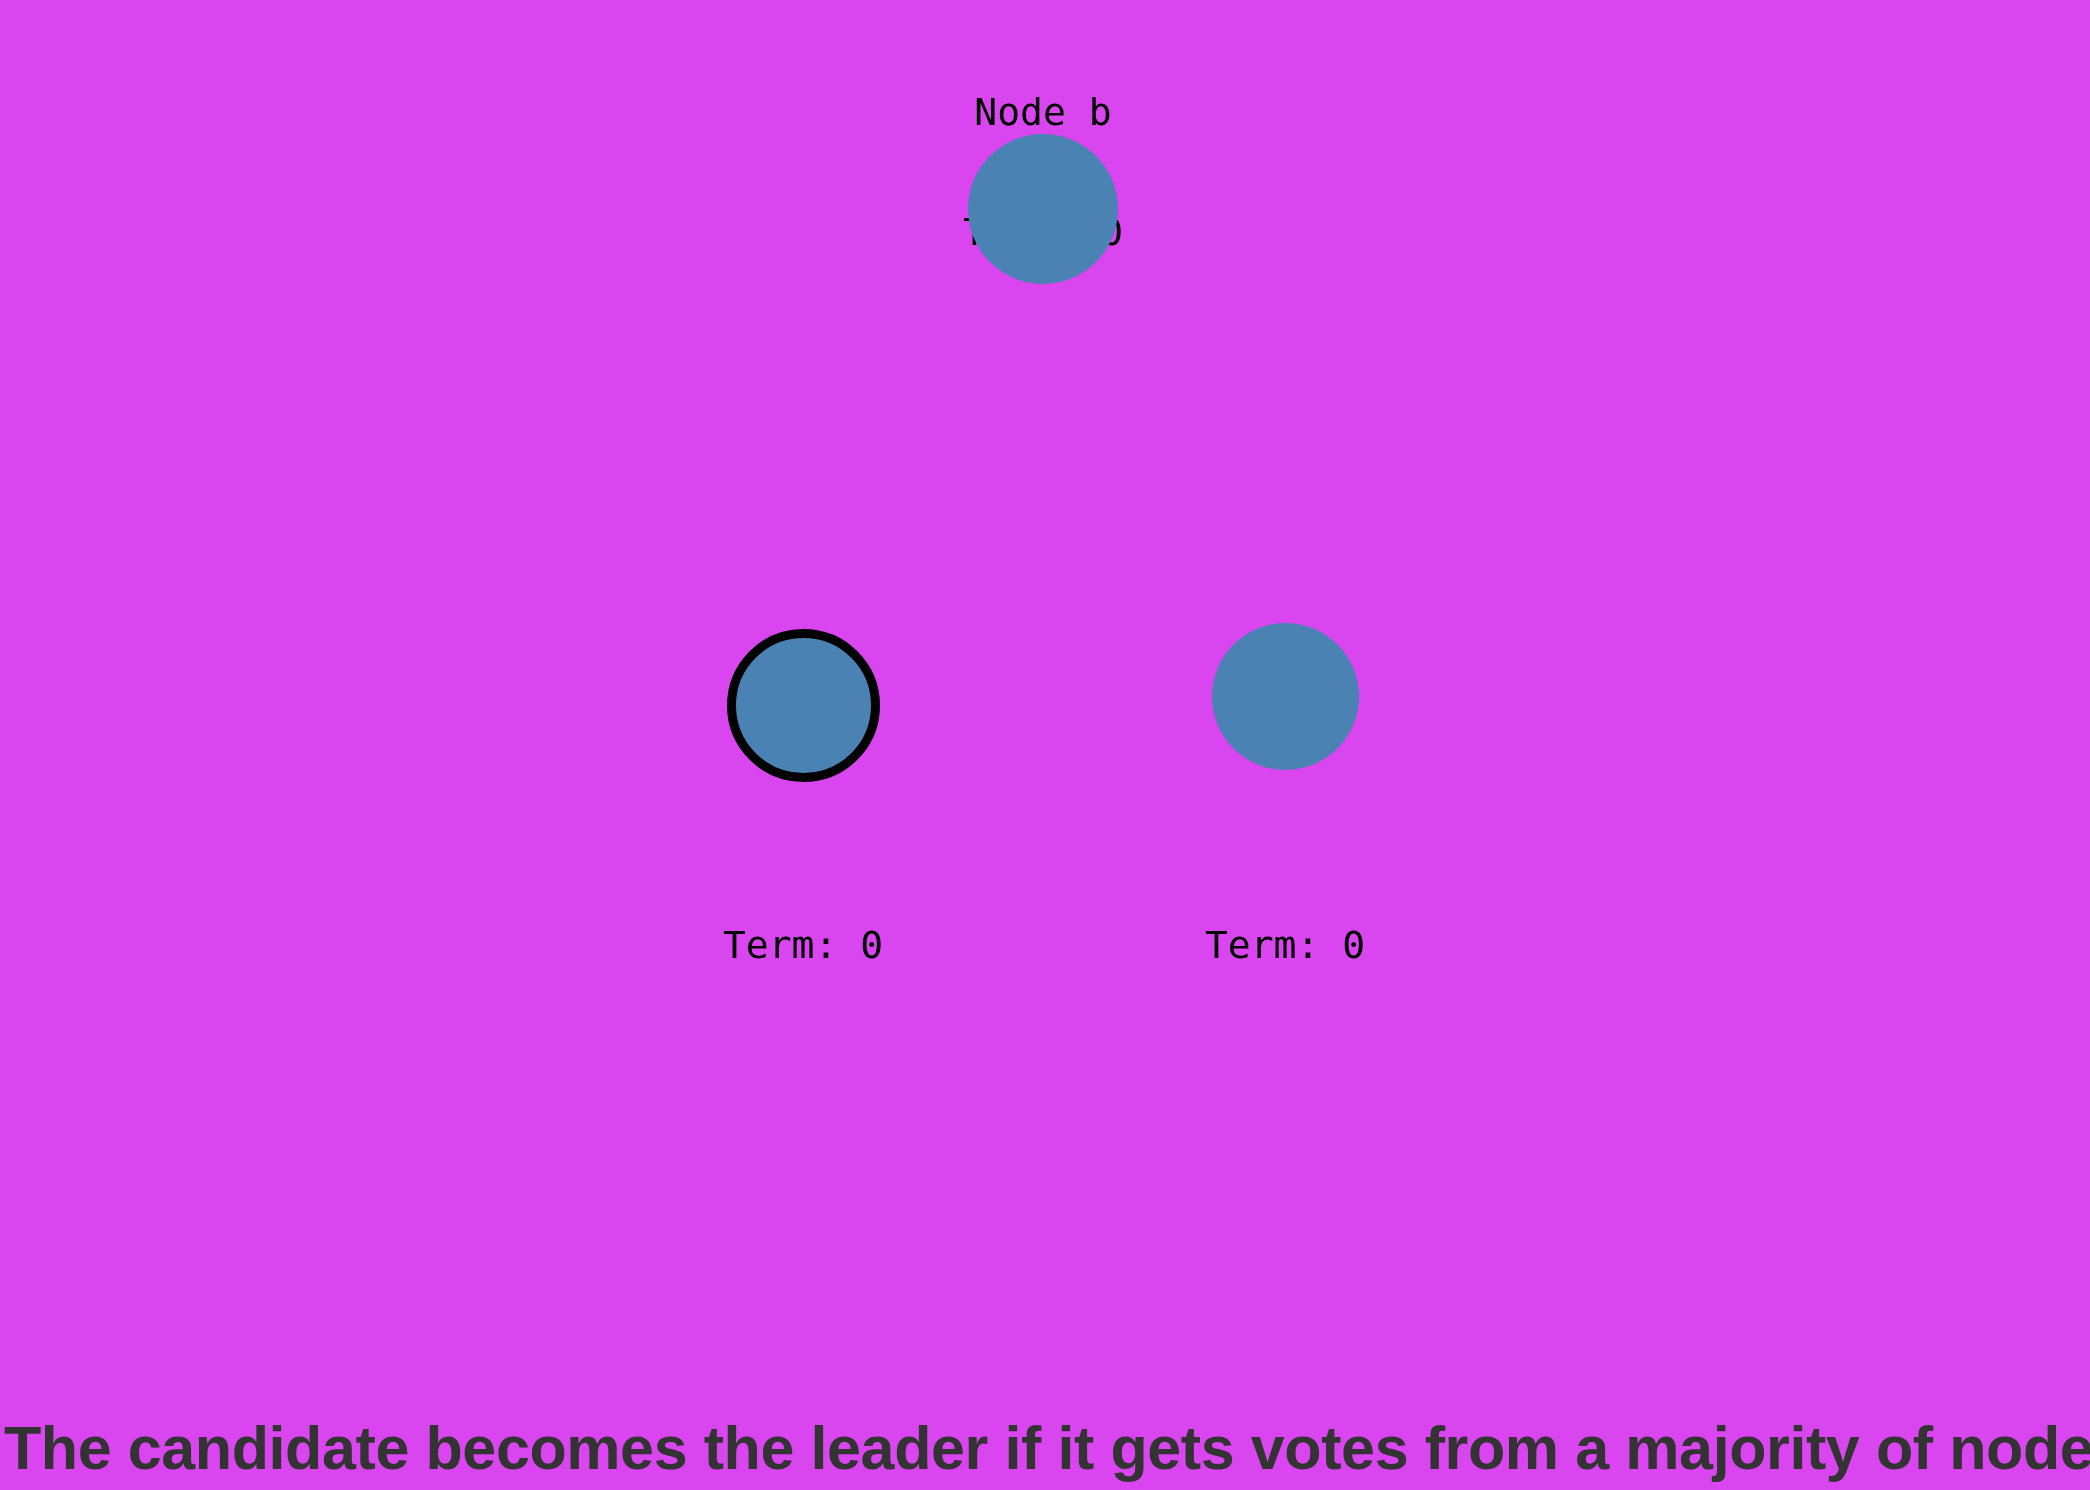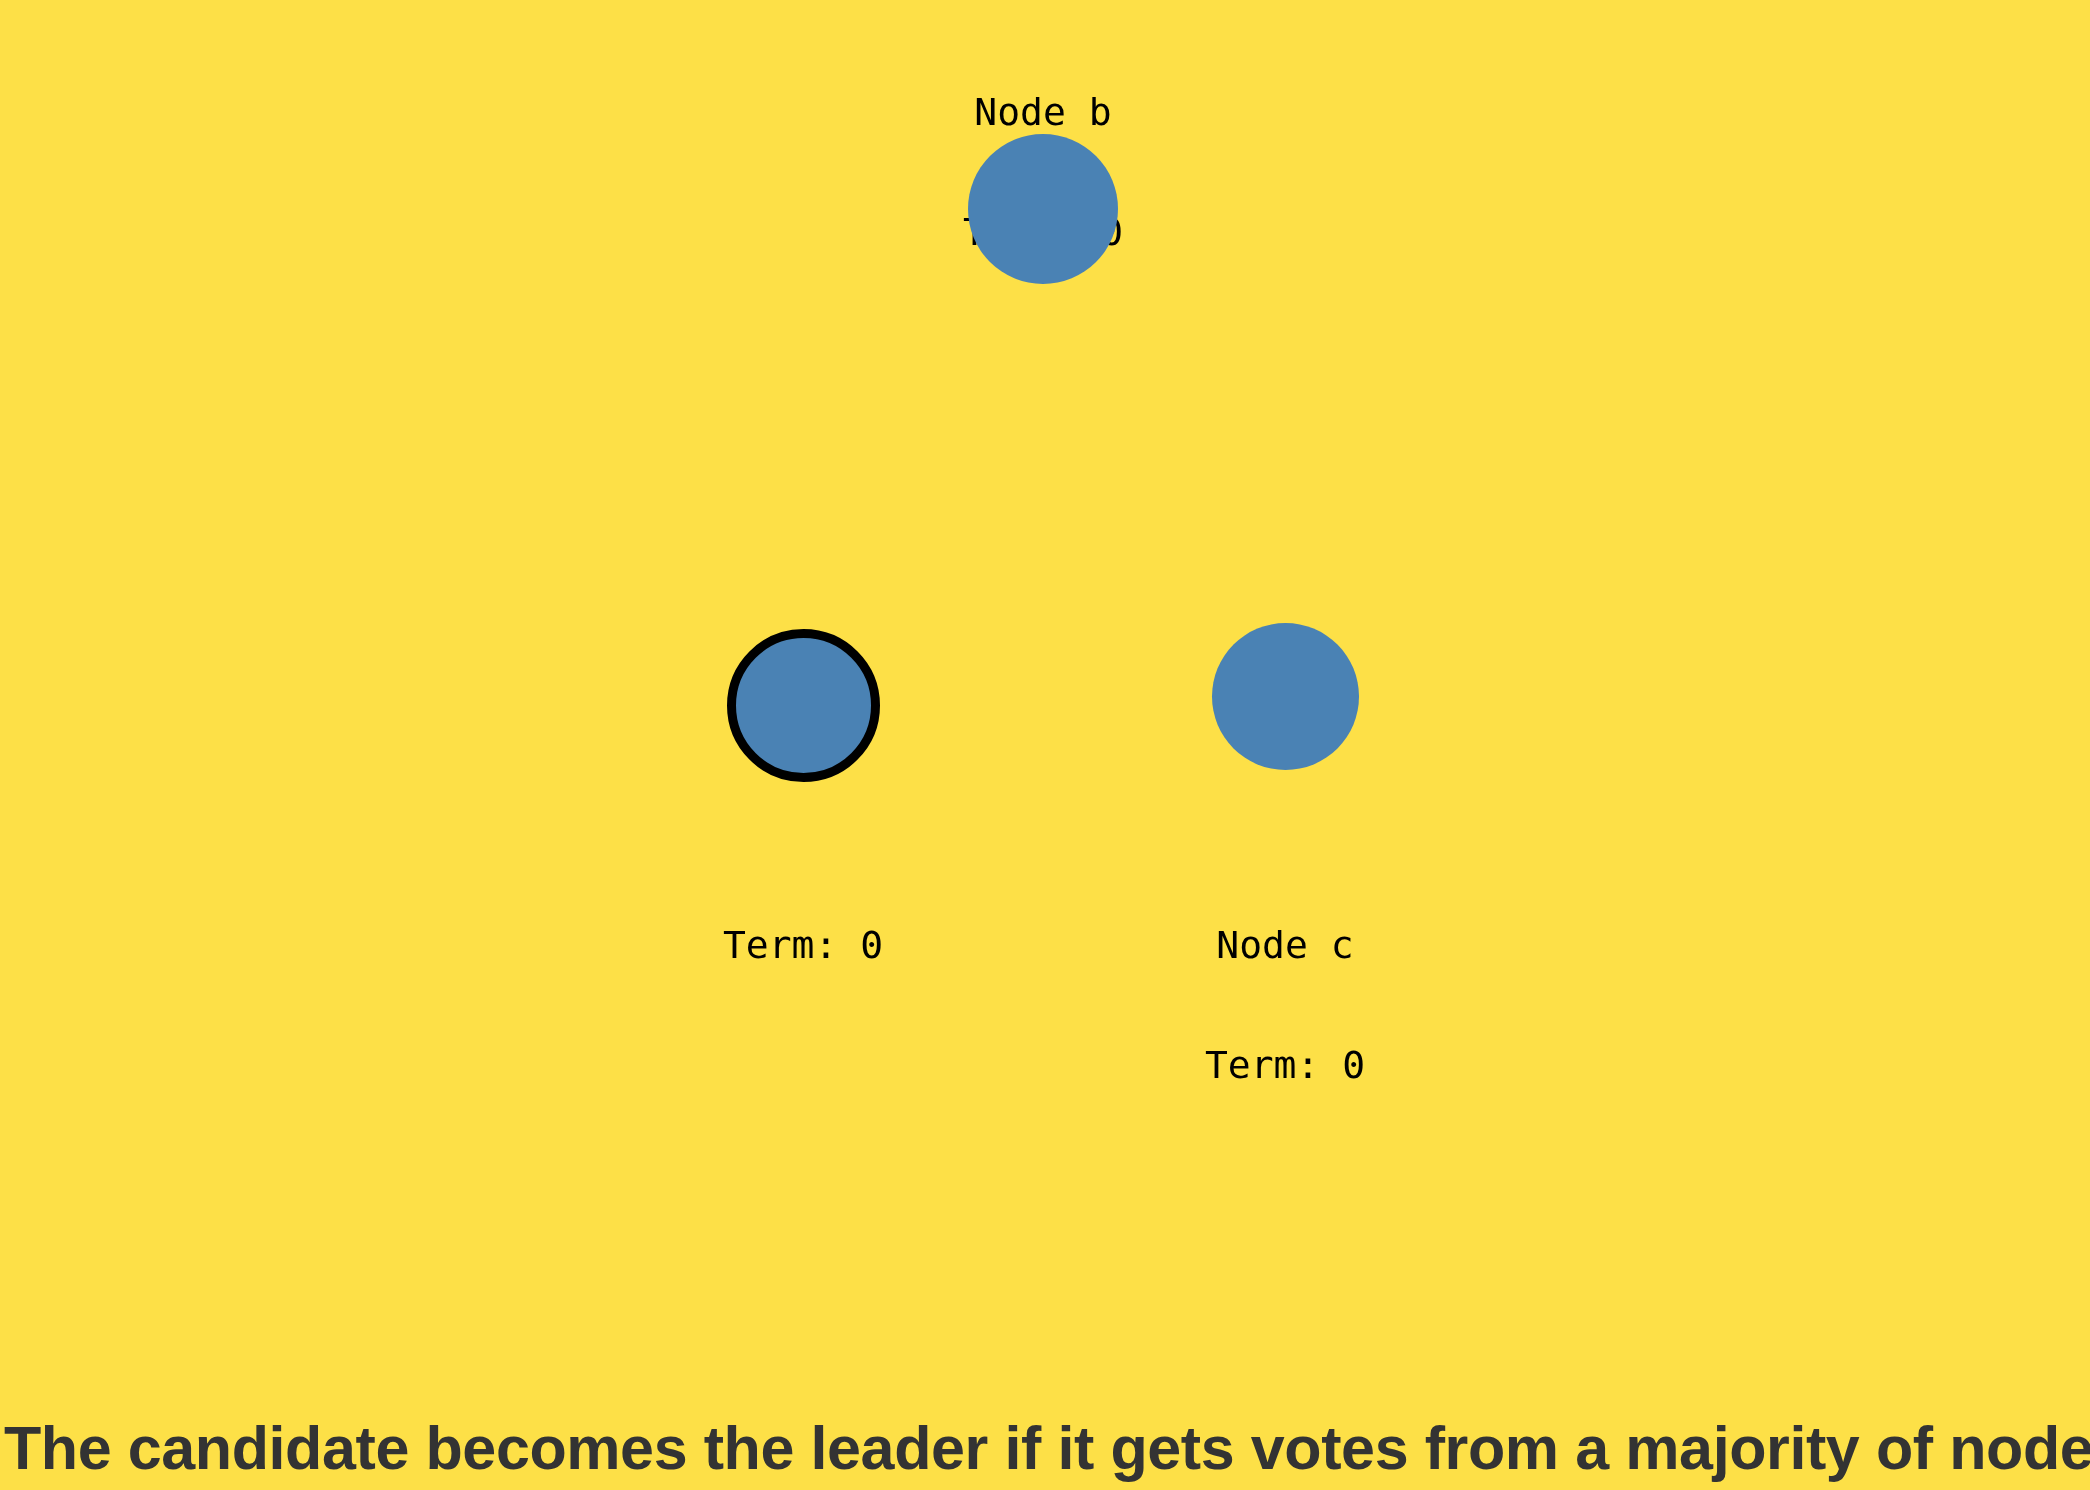--- a/index.html
+++ b/index.html
@@ -12,21 +12,21 @@
     width: 2090px;
     height: 1490px;
     overflow: hidden;
     font-family: "Liberation Sans", sans-serif;
   }
 
   #stage {
     position: relative;
     width: 2090px;
     height: 1490px;
-    background: #fde047;
+    background: #d946ef;
   }
 
   
   .node {
     position: absolute;
   }
 
   .node-circle {
     position: absolute;
     border-radius: 50%;
@@ -119,20 +119,19 @@
   <div class="node" id="node-a">
     <div class="node-circle"></div>
     <div class="node-label">
       <span class="label-line">Term: 0</span>
     </div>
   </div>
 
   <div class="node" id="node-c">
     <div class="node-circle"></div>
     <div class="node-label">
-      <span class="label-line">Node c</span>
       <span class="label-line">Term: 0</span>
     </div>
   </div>
 
   <div id="caption">The candidate becomes the leader if it gets votes from a majority of nodes.</div>
 
 </div>
 
 </body></html>

